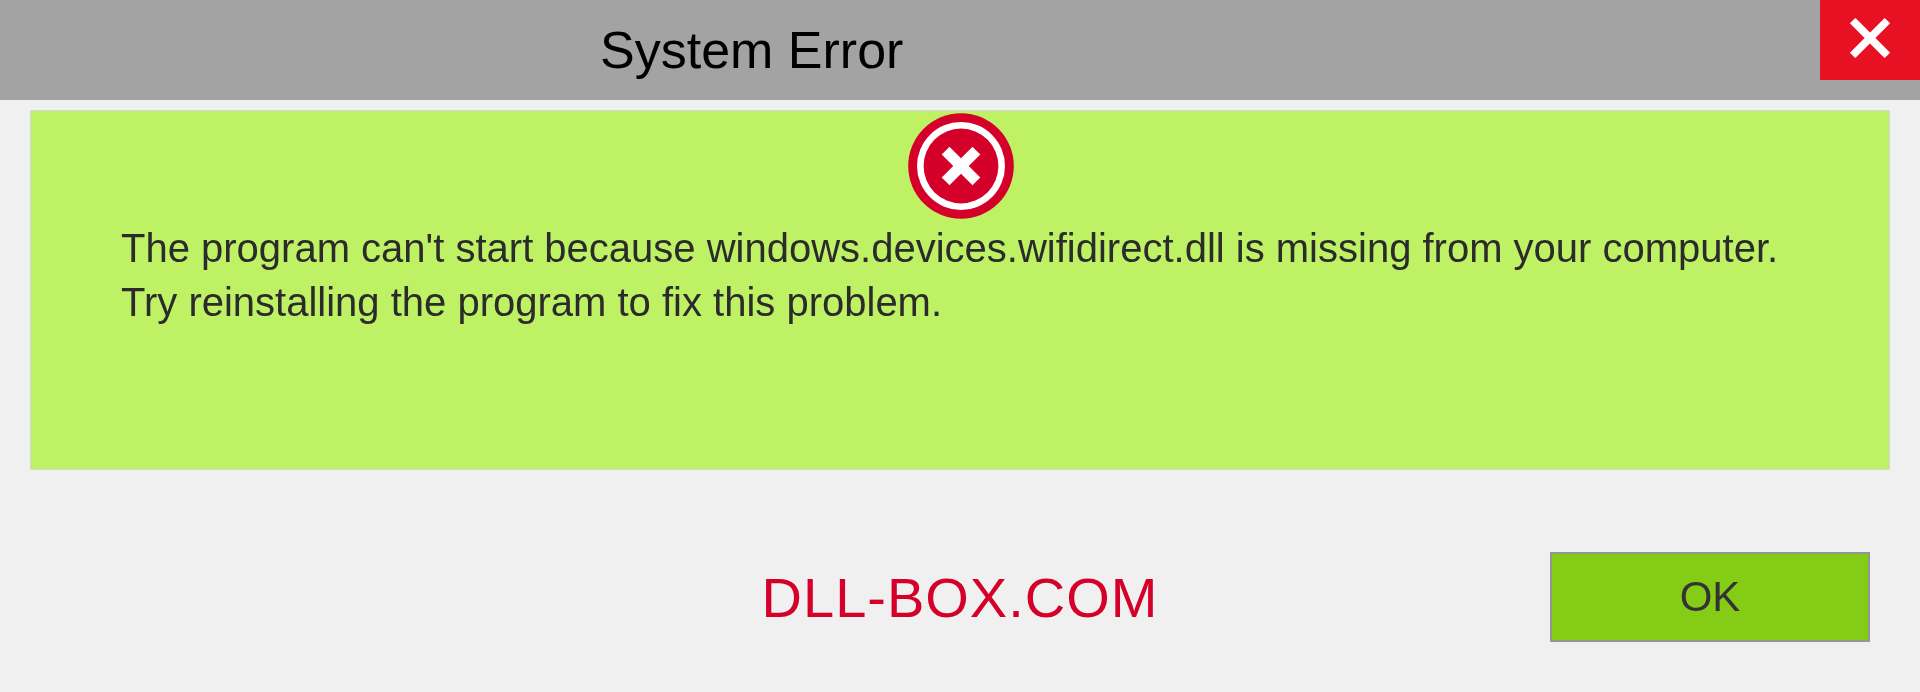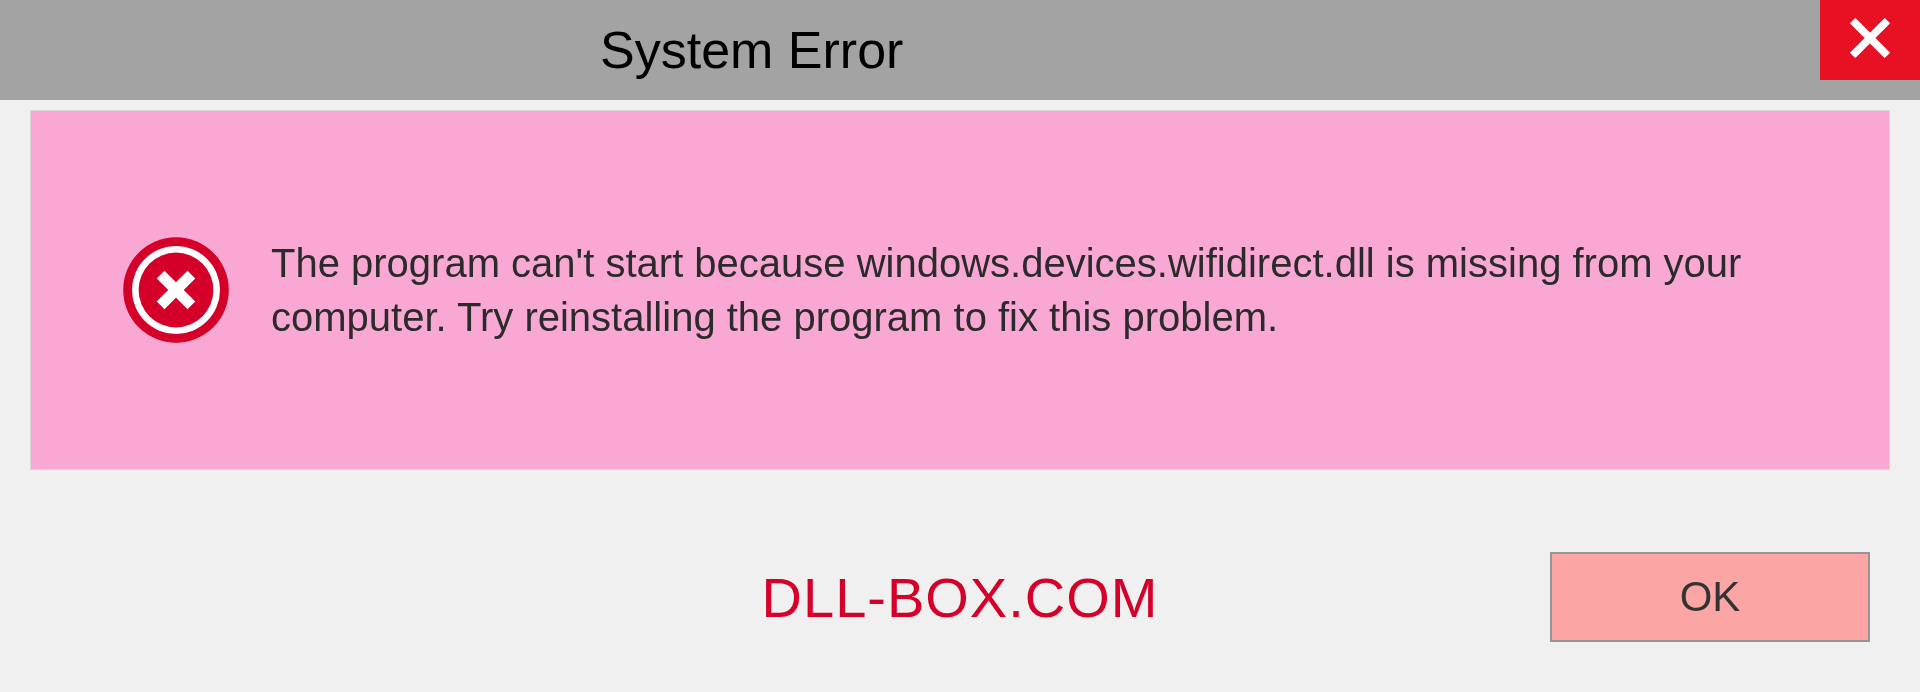--- a/index.html
+++ b/index.html
@@ -39,27 +39,28 @@
       align-items: center;
       justify-content: center;
       cursor: pointer;
     }
     .close-btn svg {
       width: 44px;
       height: 44px;
     }
     .content-panel {
       margin: 10px 30px 0 30px;
-      background: #f9a8d4;
+      background: #bef264;
       border: 1px solid #d8d8d8;
       height: 360px;
       display: flex;
       align-items: center;
       padding-left: 90px;
       padding-right: 48px;
+      flex-direction: column;
     }
     .error-icon-wrap {
       flex-shrink: 0;
       width: 110px;
       height: 110px;
       margin-right: 40px;
     }
     .error-icon-wrap svg {
       width: 100%;
       height: 100%;
@@ -88,21 +89,21 @@
       transform: translateX(-50%);
       font-size: 56px;
       font-weight: 400;
       color: #d4002a;
       letter-spacing: 1px;
       font-family: Arial, sans-serif;
     }
     .ok-btn {
       width: 320px;
       height: 90px;
-      background: #fca5a5;
+      background: #84cc16;
       border: 2px solid #959595;
       font-size: 42px;
       color: #333;
       display: flex;
       align-items: center;
       justify-content: center;
       cursor: pointer;
       font-family: "Segoe UI", Tahoma, Arial, sans-serif;
     }
   </style>

